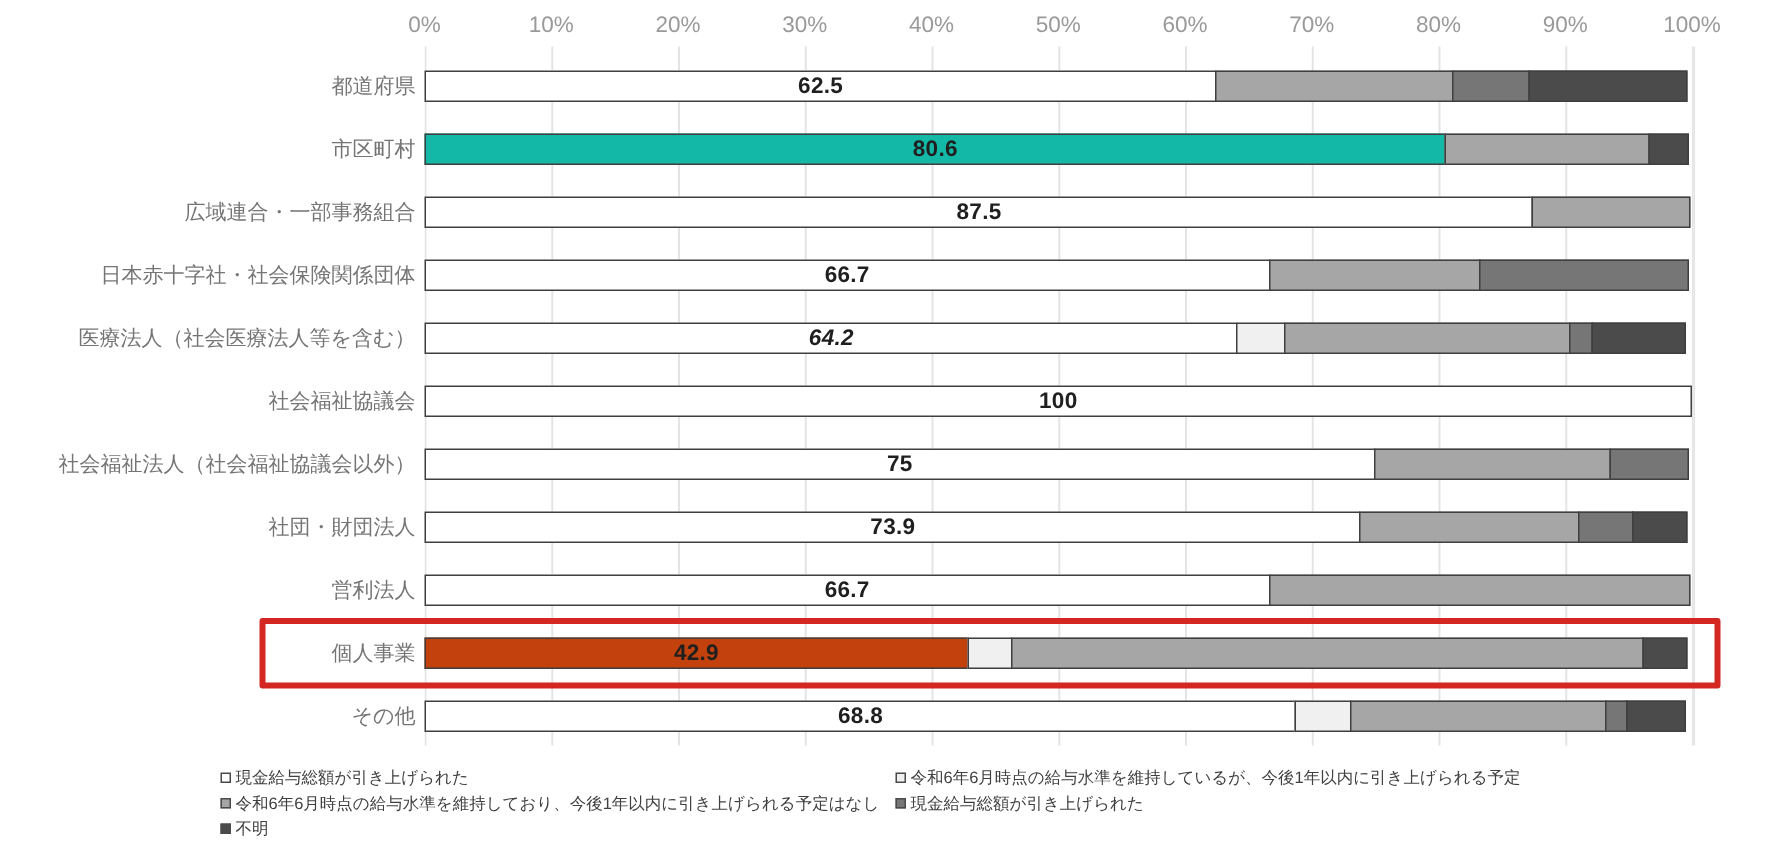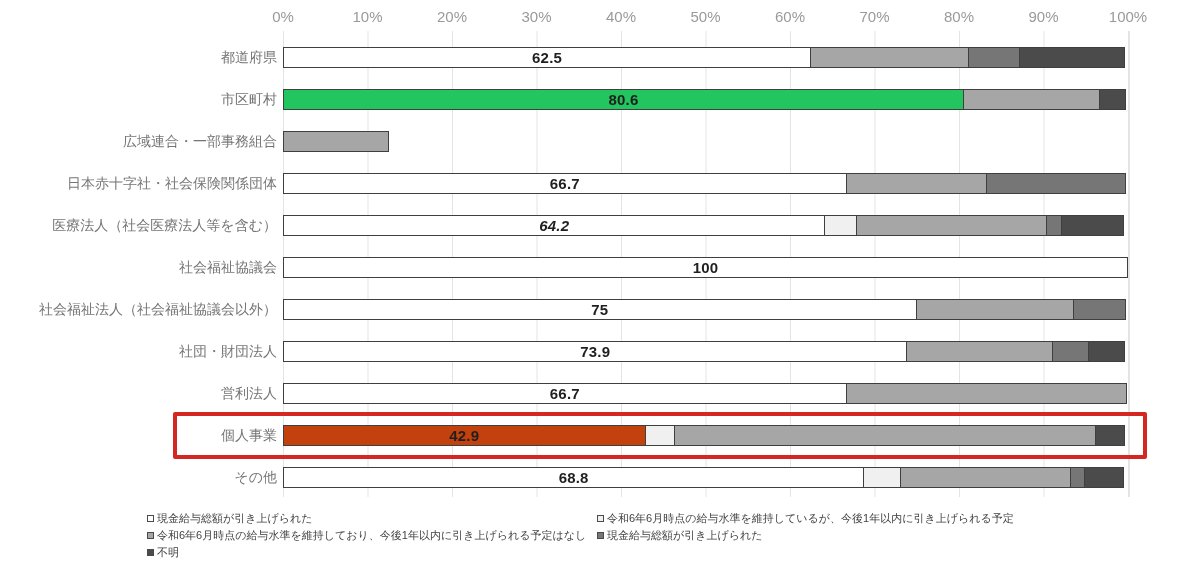--- a/index.html
+++ b/index.html
@@ -78,27 +78,30 @@
   <div id="bars-layer">
       <div class="bar-row" style="top: 47px;">
         <div class="seg" style="width: 62.5%; background: rgb(255, 255, 255);">
           <div class="val-label">62.5</div>
         </div>
         <div class="seg" style="width: 18.75%; background: rgb(166, 166, 166);"></div>
         <div class="seg" style="width: 6.25%; background: rgb(118, 118, 118);"></div>
         <div class="seg" style="width: 12.5%; background: rgb(75, 75, 75);"></div>
       </div>
       <div class="bar-row" style="top: 89px;">
-        <div class="seg" style="width: 80.6%; background: #22c55e;">
+        <div class="seg" style="width: 80.6%; background: #14b8a6;">
           <div class="val-label">80.6</div>
         </div>
         <div class="seg" style="width: 16.2%; background: rgb(166, 166, 166);"></div>
         <div class="seg" style="width: 3.2%; background: rgb(75, 75, 75);"></div>
       </div>
       <div class="bar-row" style="top: 131px;">
+        <div class="seg" style="width: 87.5%; background: rgb(255, 255, 255);">
+          <div class="val-label">87.5</div>
+        </div>
         <div class="seg" style="width: 12.5%; background: rgb(166, 166, 166);"></div>
       </div>
       <div class="bar-row" style="top: 173px;">
         <div class="seg" style="width: 66.7%; background: rgb(255, 255, 255);">
           <div class="val-label">66.7</div>
         </div>
         <div class="seg" style="width: 16.7%; background: rgb(166, 166, 166);"></div>
         <div class="seg" style="width: 16.6%; background: rgb(118, 118, 118);"></div>
       </div>
       <div class="bar-row" style="top: 215px; font-style: italic;">

